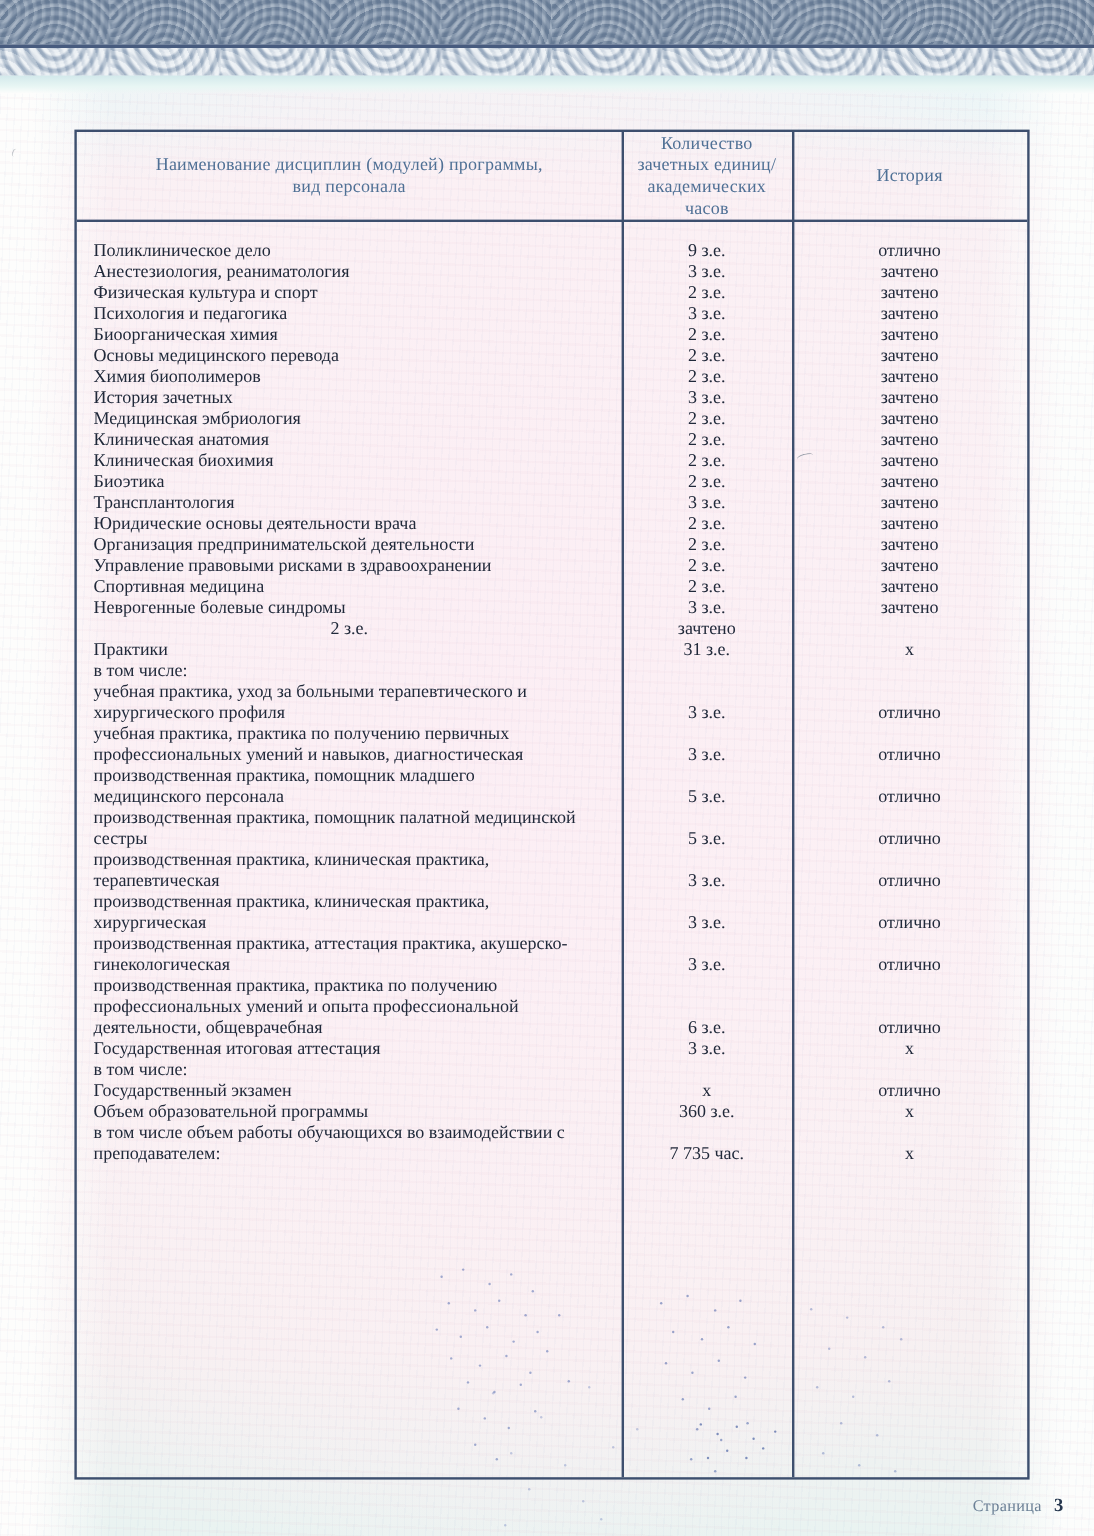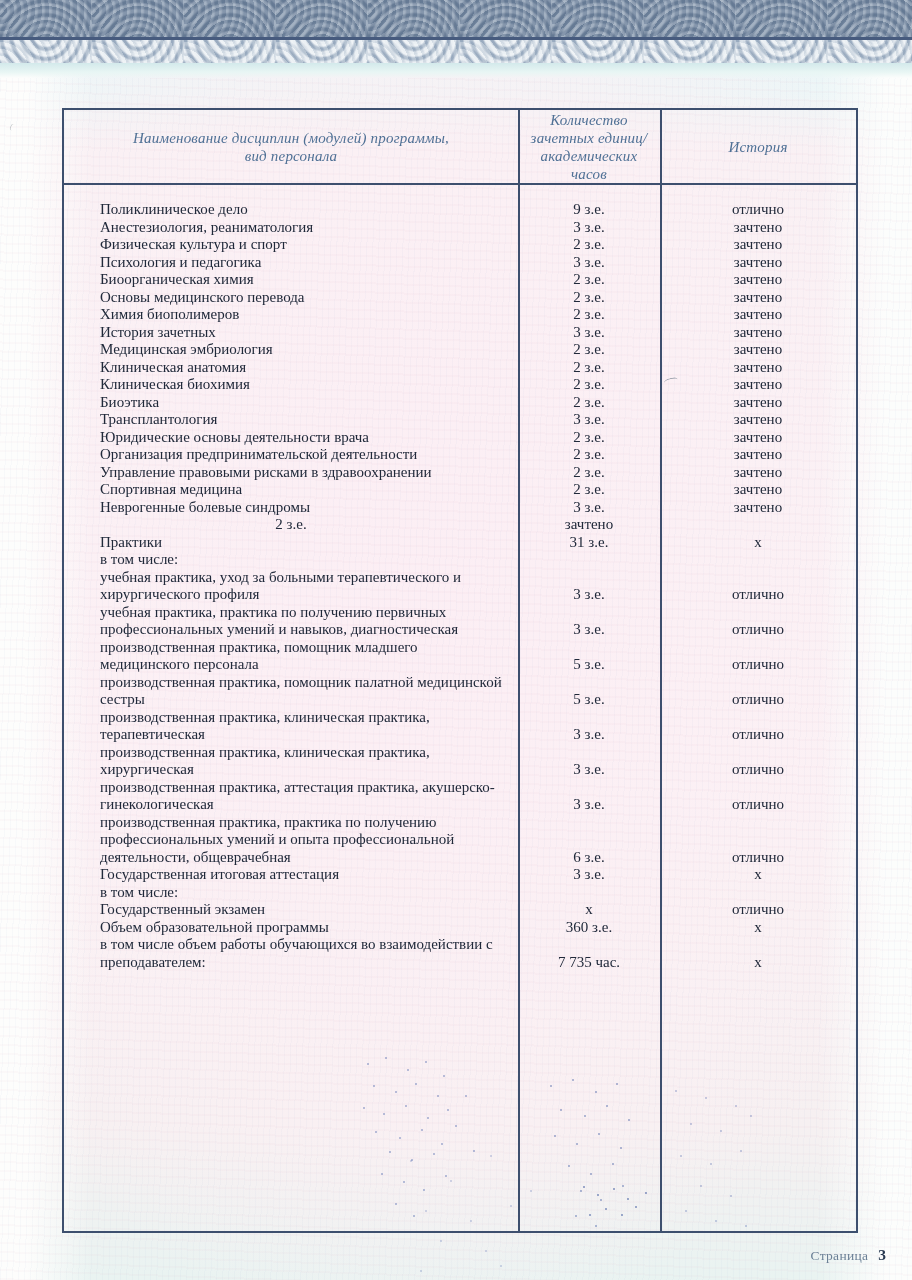--- a/index.html
+++ b/index.html
@@ -62,26 +62,26 @@
   .vline-1{left:454px;}
   .vline-2{left:596px;}
   .t-head{
     display:grid;grid-template-columns:454px 142px 196px;
     height:75px;border-bottom:2px solid var(--table-border);
   }
   .t-head .h-cell{
     display:flex;align-items:center;justify-content:center;
     text-align:center;white-space:pre-line;
     color:var(--header-text);
-    font-size:15px;line-height:18px;letter-spacing:.2px;font-style:italic;
+    font-size:15px;line-height:18px;letter-spacing:.2px;
   }
   .t-body{padding-top:16px;}
   .t-row{display:grid;grid-template-columns:454px 142px 196px;}
   .cell-name{
-    padding-left:36px;padding-right:10px;
+    padding-left:14px;padding-right:10px;
     white-space:pre-line;
     font-size:15px;line-height:17.5px;
   }
   .cell-credits,.cell-grade{
     align-self:end;text-align:center;
     font-size:15px;line-height:17.5px;
   }
   
   .speck{position:absolute;width:2px;height:2px;border-radius:50%;background:transparent;pointer-events:none;}
   .speck-a{left:355px;top:1055px;color:rgba(64,92,168,.48);

